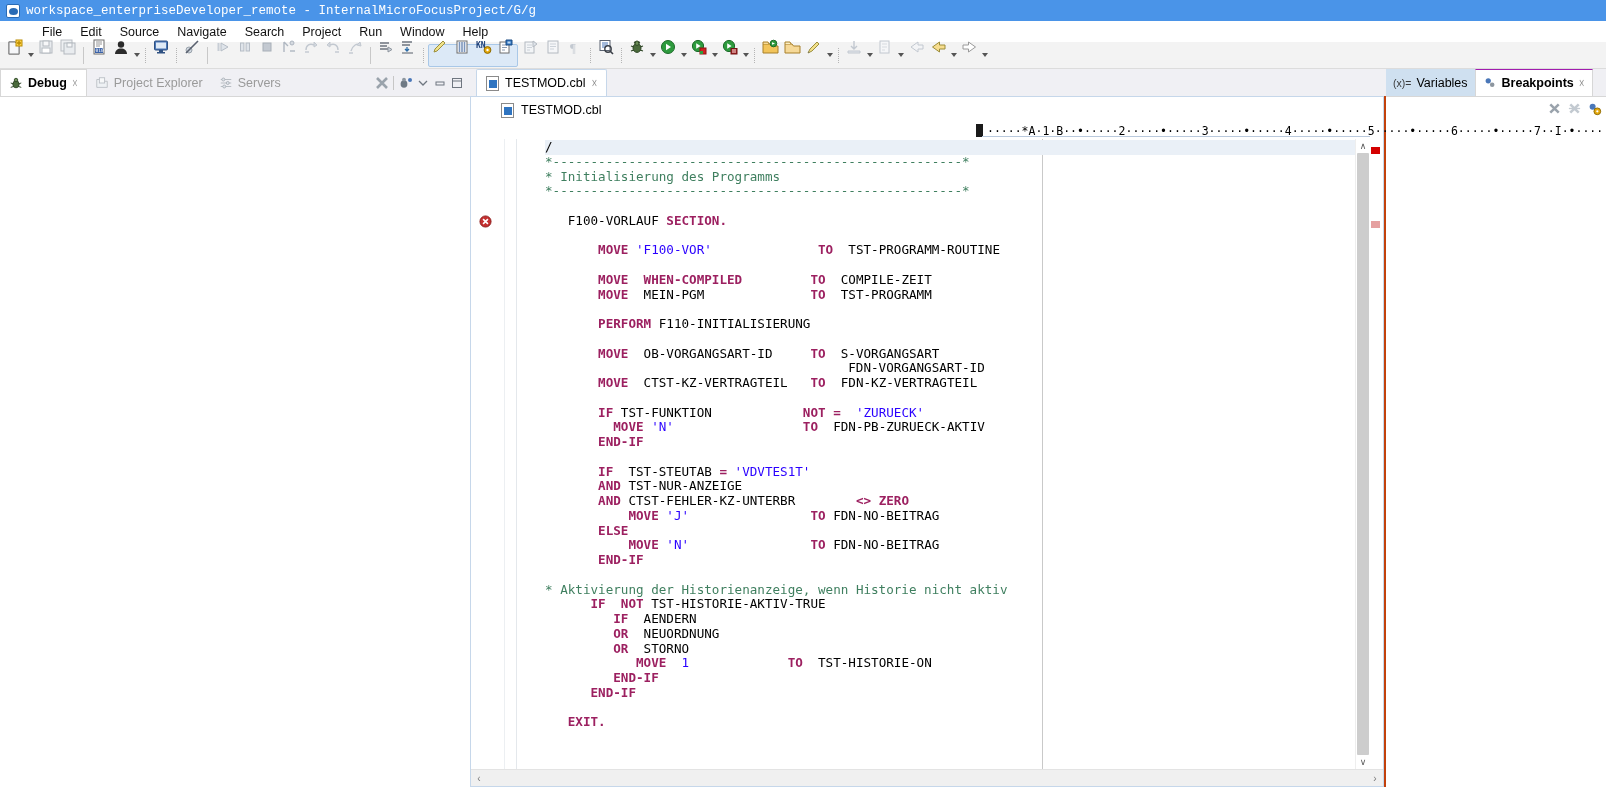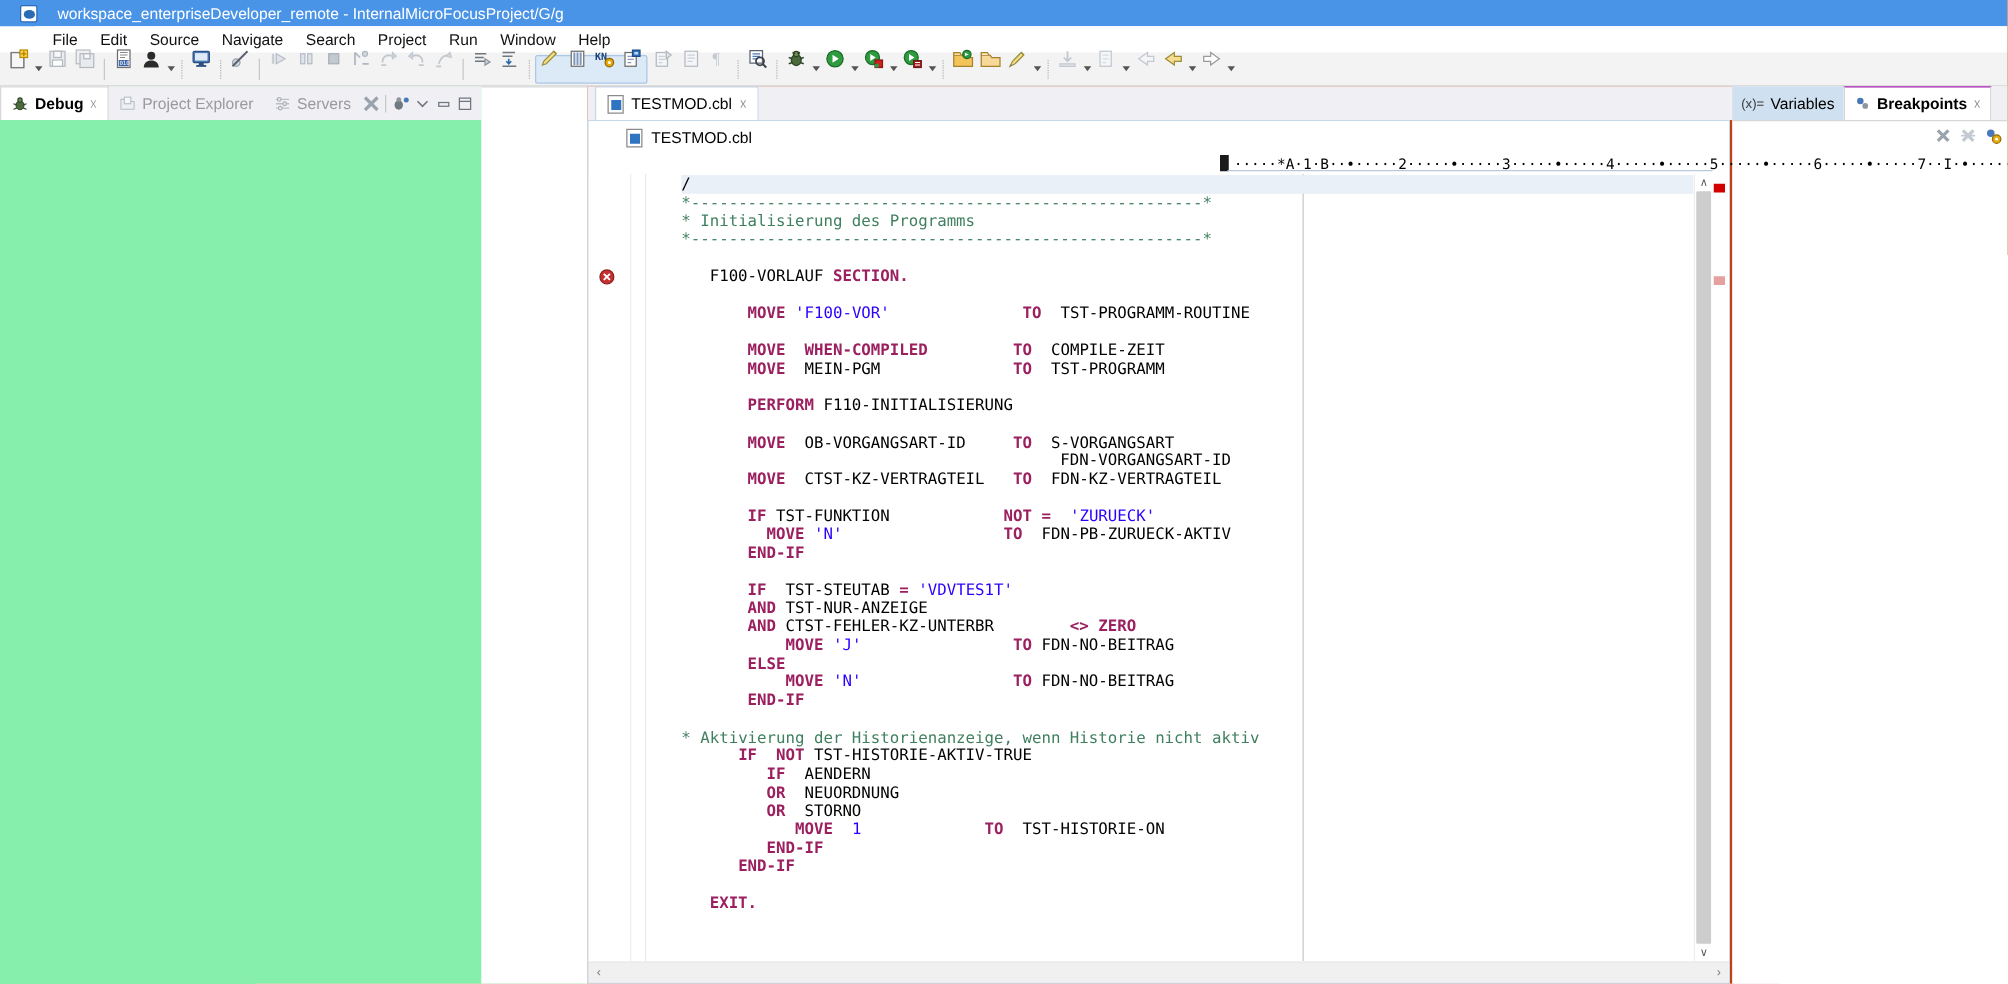--- a/index.html
+++ b/index.html
@@ -8,22 +8,22 @@
     width:1606px; height:787px;
     font-family:"Liberation Sans", sans-serif;
     font-size:12px; color:#000;
     background:#ffffff;
     overflow:hidden;
   }
 
   
   #titlebar {
     height:21px; background:#4a94e8;
-    display:flex; align-items:center; gap:16px;
-    padding:0 16px; color:#fff; font-size:12.5px;
+    display:flex; align-items:center; gap:6px;
+    padding:0 6px; color:#fff; font-size:12.5px;font-family:Liberation Mono, monospace;
   }
   #titlebar .appicon {
     width:14px; height:14px; flex:0 0 14px;
     background:#fff; border:1px solid #2a6bb5;
     border-radius:2px; position:relative;
   }
   #titlebar .appicon::before{
     content:""; position:absolute; left:2px; top:3px;
     width:9px;height:7px;border-radius:50%;
     background:#2a6bb5;
@@ -61,22 +61,22 @@
   .tgroup-active{
     background:#dce9f7;border:1px solid #a9c8e8;border-radius:2px;
     display:flex;align-items:center;height:23px;
   }
   svg { display:block; }
 
   
   #main { display:flex; height:calc(787px - 21px - 21px - 27px); }
 
   
-  #leftstack { width:470px; flex:0 0 470px; background:#86efac;
-               display:flex; flex-direction:row; }
+  #leftstack { width:470px; flex:0 0 470px; background:#c4b5fd;
+               display:flex; flex-direction:column; }
   .viewtabrow {
     height:27px; display:flex; align-items:stretch;
     background:#f0f0f4; position:relative;
   }
   .vtab {
     display:flex;align-items:center;gap:5px;padding:0 8px;
     font-size:12.5px; color:#9a9a9a; position:relative;
   }
   .vtab.active{
     background:#fff; color:#000; font-weight:bold;

